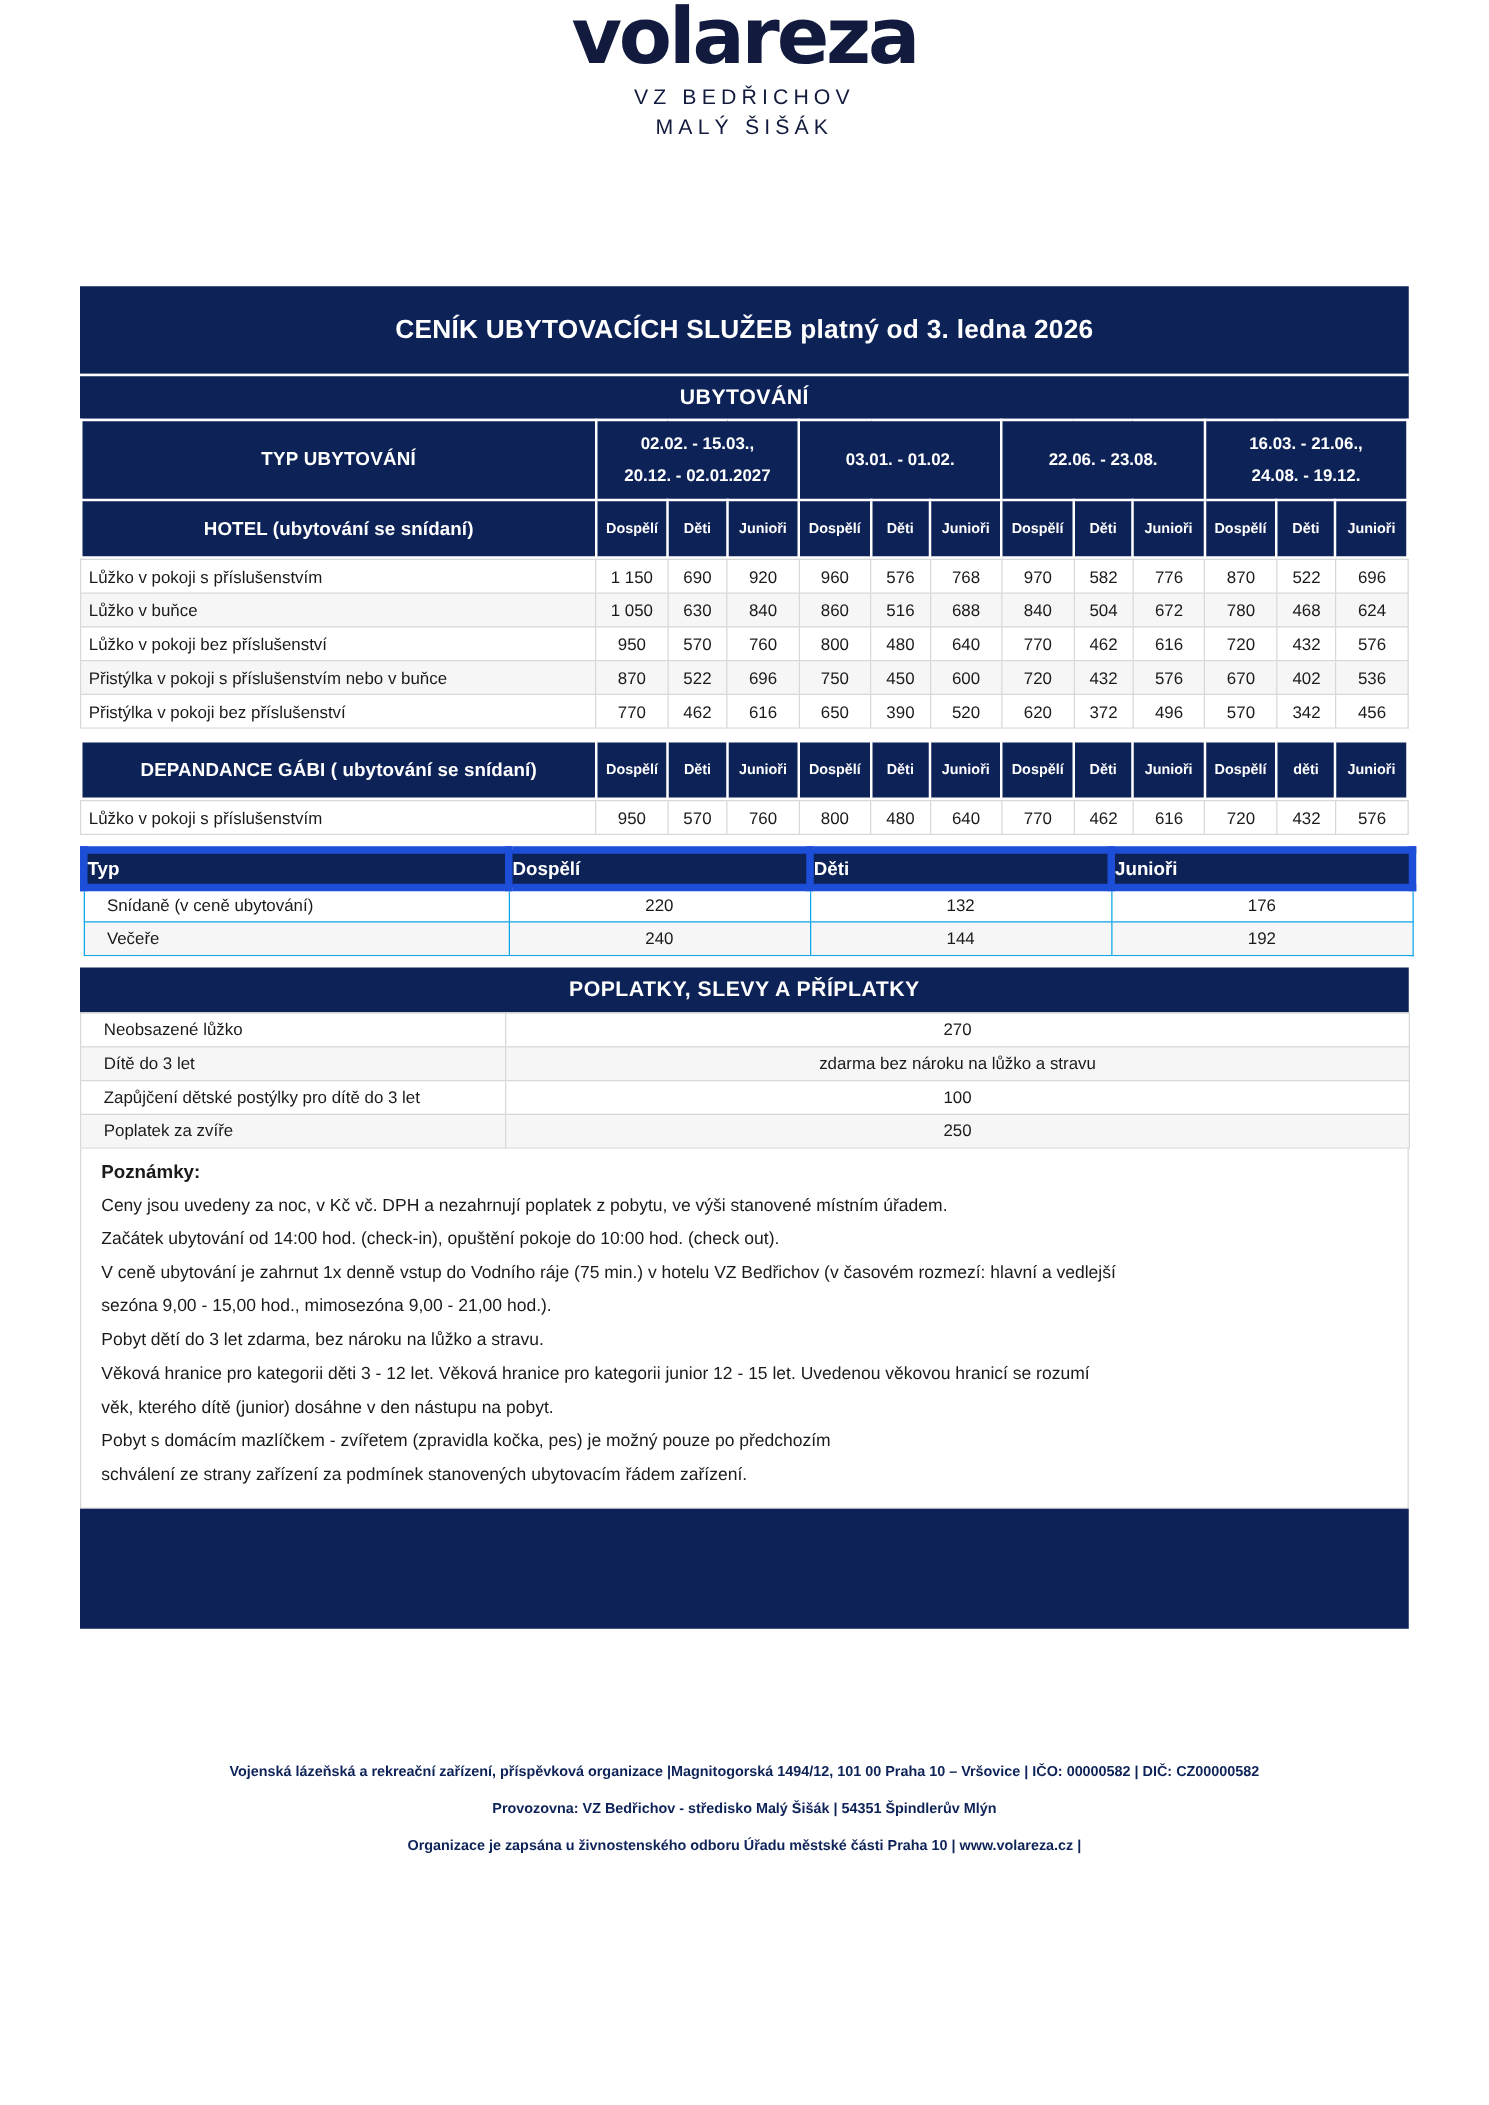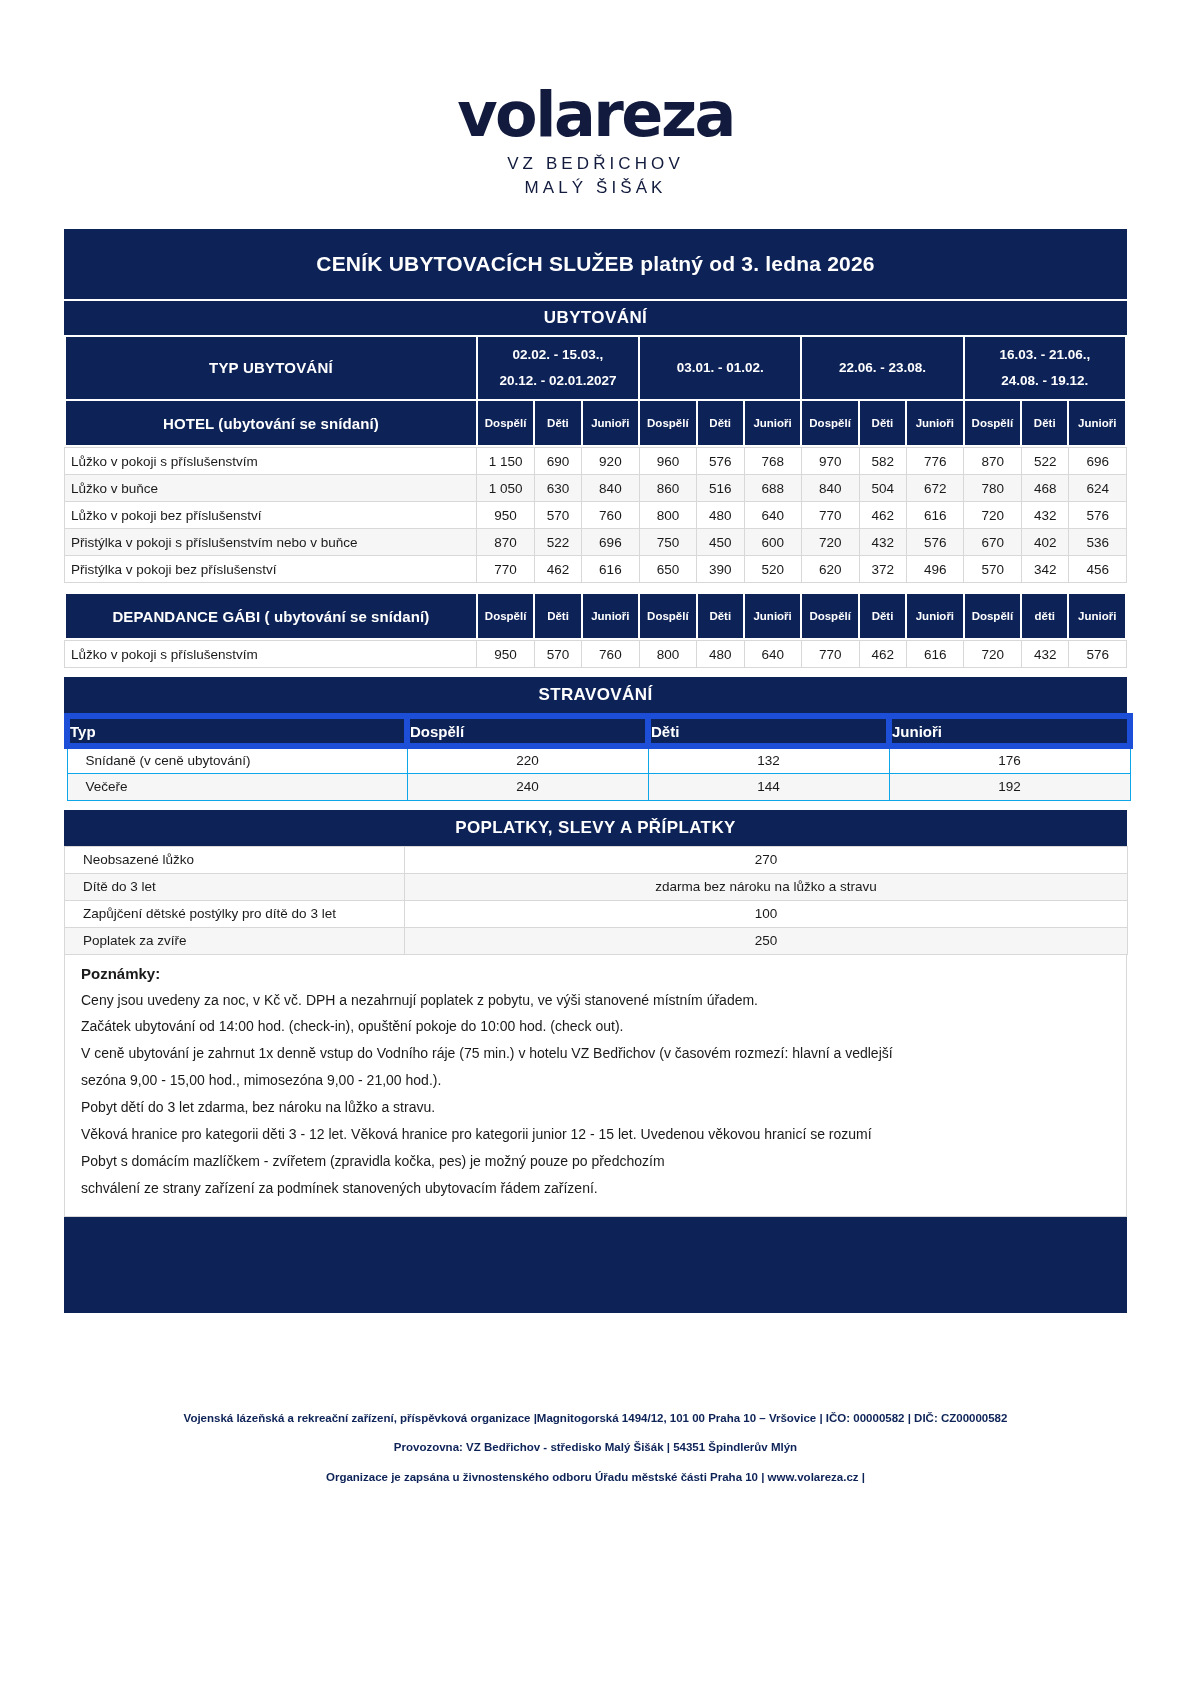--- a/index.html
+++ b/index.html
@@ -11,21 +11,20 @@
   }
   .page {
     position: relative;
     width: 1191px; height: 1684px;
     background: #ffffff;
     overflow: hidden;
   }
 
   
   .logo-block {
-    padding-top: 86px;
     text-align: center;
   }
   .logo-word {
     font-family: "DejaVu Sans", sans-serif;
     font-weight: 700;
     font-size: 62px;
     letter-spacing: -2.5px;
     color: #121b3d;
     line-height: 0.95;
   }
@@ -412,21 +411,20 @@
             <td>616</td>
             <td>720</td>
             <td>432</td>
             <td>576</td>
           </tr>
         </tbody>
     </table>
 
     <div class="gap"></div>
 
-    <div class="navy section-bar" style="border-top:none">STRAVOVÁNÍ</div>
     <table>
       <colgroup>
         <col style="width:340px">
           <col style="width:241px">
           <col style="width:241px">
           <col style="width:241px">
       </colgroup>
       <tbody>
         <tr class="strav-head">
           <td>Typ</td>
@@ -481,20 +479,21 @@
 
     <div class="notes">
       <div class="notes-title">Poznámky:</div>
       <div id="notes-lines">
           <div class="note-line">Ceny jsou uvedeny za noc, v Kč vč. DPH a nezahrnují poplatek z pobytu, ve výši stanovené místním úřadem.</div>
           <div class="note-line">Začátek ubytování od 14:00 hod. (check-in), opuštění pokoje do 10:00 hod. (check out).</div>
           <div class="note-line">V ceně ubytování je zahrnut 1x denně vstup do Vodního ráje (75 min.) v hotelu VZ Bedřichov (v časovém rozmezí: hlavní a vedlejší</div>
           <div class="note-line">sezóna 9,00 - 15,00 hod., mimosezóna 9,00 - 21,00 hod.).</div>
           <div class="note-line">Pobyt dětí do 3 let zdarma, bez nároku na lůžko a stravu.</div>
           <div class="note-line">Věková hranice pro kategorii děti 3 - 12 let. Věková hranice pro kategorii junior 12 - 15 let. Uvedenou věkovou hranicí se rozumí</div>
+          <div class="note-line">věk, kterého dítě (junior) dosáhne v den nástupu na pobyt.</div>
           <div class="note-line">Pobyt s domácím mazlíčkem  - zvířetem (zpravidla kočka, pes) je možný pouze po předchozím</div>
           <div class="note-line">schválení ze strany zařízení za podmínek stanovených ubytovacím řádem zařízení.</div>
         </div>
     </div>
 
     <div class="bottom-navy"></div>
   </div>
 
   <div class="footer">
     <div class="footer-line">Vojenská lázeňská a rekreační zařízení, příspěvková organizace |Magnitogorská 1494/12, 101 00 Praha 10 – Vršovice | IČO: 00000582 | DIČ: CZ00000582</div>

